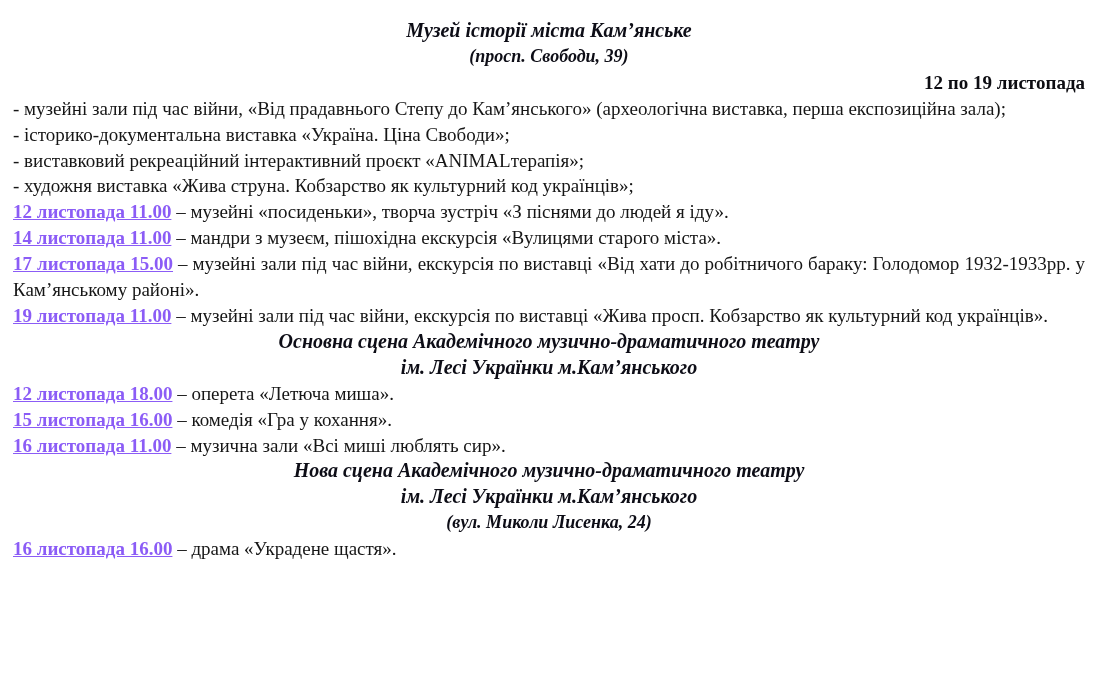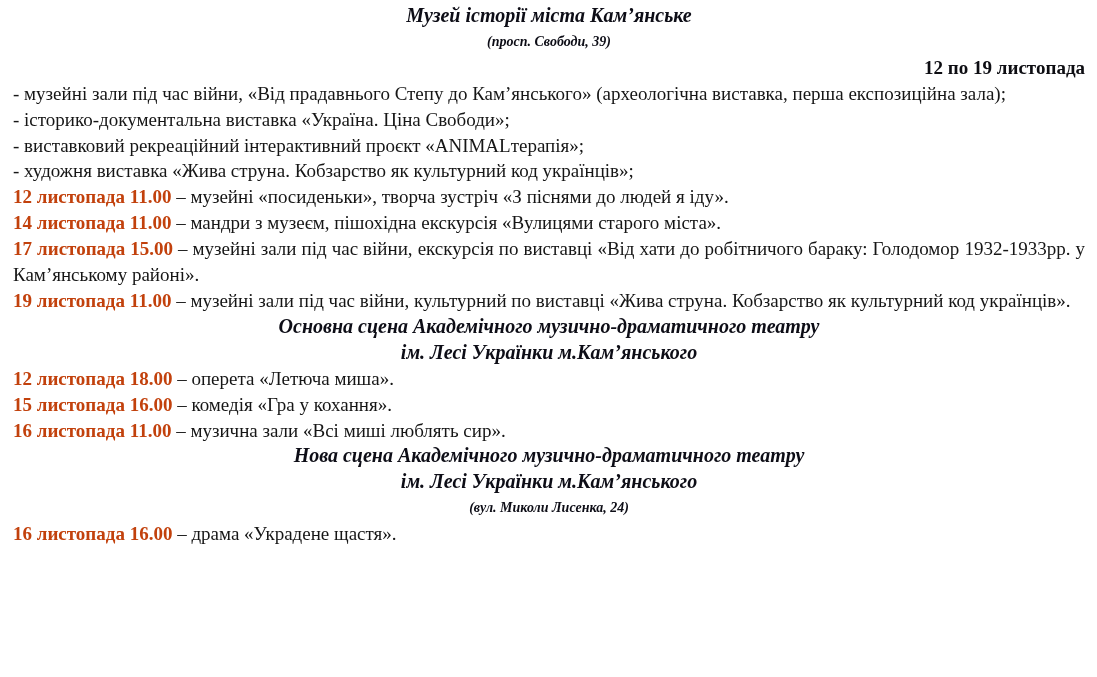--- a/index.html
+++ b/index.html
@@ -10,21 +10,21 @@
   }
   body {
     width: 1097px;
     height: 677px;
     overflow: hidden;
   }
   .page {
     box-sizing: border-box;
     width: 1097px;
     height: 530px;
-    padding: 3px 12px 0 13px;
+    padding: 18px 12px 0 13px;
     background: #ffffff;
     font-family: "Liberation Serif", "DejaVu Serif", serif;
     font-size: 19px;
     line-height: 25.9px;
     color: #161616;
   }
   .line {
     margin: 0;
     padding: 0;
   }
@@ -32,53 +32,54 @@
     text-align: center;
     font-weight: bold;
     font-style: italic;
     font-size: 20px;
     color: #0d0d16;
   }
   .address {
     text-align: center;
     font-weight: bold;
     font-style: italic;
-    font-size: 14px;
+    font-size: 18px;
     color: #0d0d16;
   }
   .boldline {
     font-weight: bold;
     text-align: right;
     color: #0d0d12;
   }
   .body, .event {
     text-align: justify;
     text-justify: inter-word;
   }
   .event strong {
     font-weight: bold;
-    color: #c2410c;
+    color: #8b5cf6;
+    text-decoration: underline;
   }
 </style>
 </head>
 <body>
 
 <main class="page">
   <div id="doc">
       <p class="line heading">Музей історії міста Кам’янське</p>
       <p class="line address">(просп. Свободи, 39)</p>
       <p class="line boldline">12 по 19 листопада</p>
       <p class="line body">- музейні зали під час війни, «Від прадавнього Степу до Кам’янського» (археологічна виставка, перша експозиційна зала);</p>
       <p class="line body">- історико-документальна виставка «Україна. Ціна Свободи»;</p>
       <p class="line body">- виставковий рекреаційний інтерактивний проєкт «ANIMALтерапія»;</p>
       <p class="line body">- художня виставка «Жива струна. Кобзарство як культурний код українців»;</p>
       <p class="line event"><strong>12 листопада 11.00</strong><span> – музейні «посиденьки», творча зустріч «З піснями до людей я іду».</span></p>
       <p class="line event"><strong>14 листопада 11.00</strong><span> – мандри з музеєм, пішохідна екскурсія «Вулицями старого міста».</span></p>
       <p class="line event"><strong>17 листопада 15.00</strong><span> – музейні зали під час війни, екскурсія по виставці «Від хати до робітничого бараку: Голодомор 1932-1933рр. у Кам’янському районі».</span></p>
-      <p class="line event"><strong>19 листопада 11.00</strong><span> – музейні зали під час війни, культурний по виставці «Жива струна. Кобзарство як культурний код українців».</span></p>
+      <p class="line event"><strong>19 листопада 11.00</strong><span> – музейні зали під час війни, екскурсія по виставці «Жива просп. Кобзарство як культурний код українців».</span></p>
       <p class="line heading">Основна сцена Академічного музично-драматичного театру</p>
       <p class="line heading">ім. Лесі Українки м.Кам’янського</p>
       <p class="line event"><strong>12 листопада 18.00</strong><span> – оперета «Летюча миша».</span></p>
       <p class="line event"><strong>15 листопада 16.00</strong><span> – комедія «Гра у кохання».</span></p>
       <p class="line event"><strong>16 листопада 11.00</strong><span> – музична зали «Всі миші люблять сир».</span></p>
       <p class="line heading">Нова сцена Академічного музично-драматичного театру</p>
       <p class="line heading">ім. Лесі Українки м.Кам’янського</p>
       <p class="line address">(вул. Миколи Лисенка, 24)</p>
       <p class="line event"><strong>16 листопада 16.00</strong><span> – драма «Украдене щастя».</span></p>
     </div>

